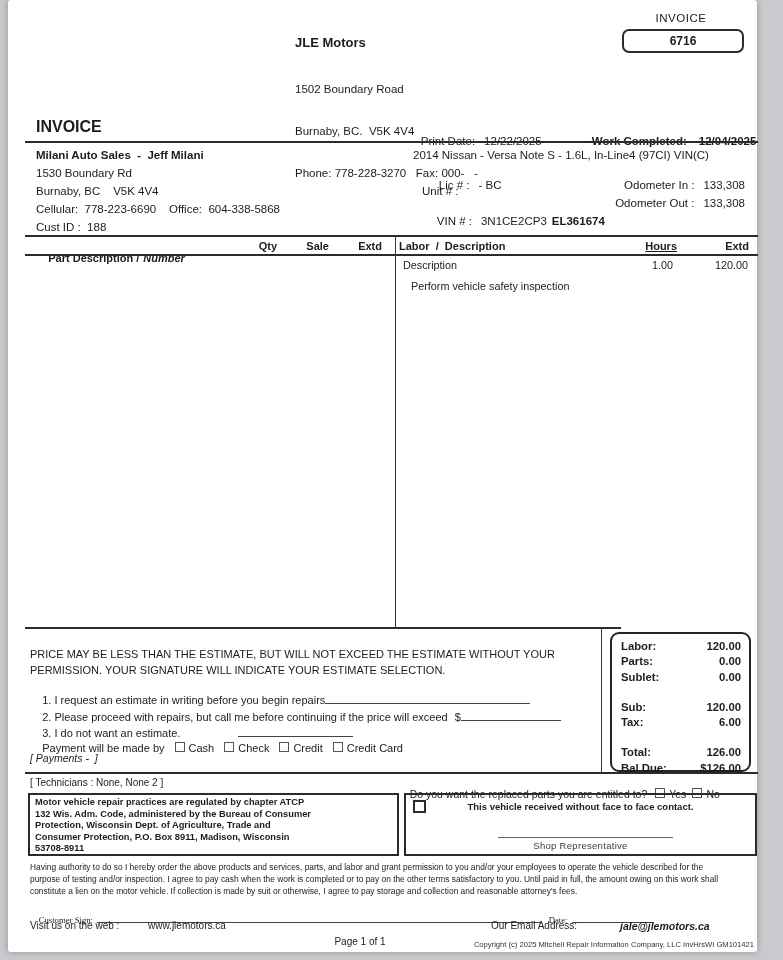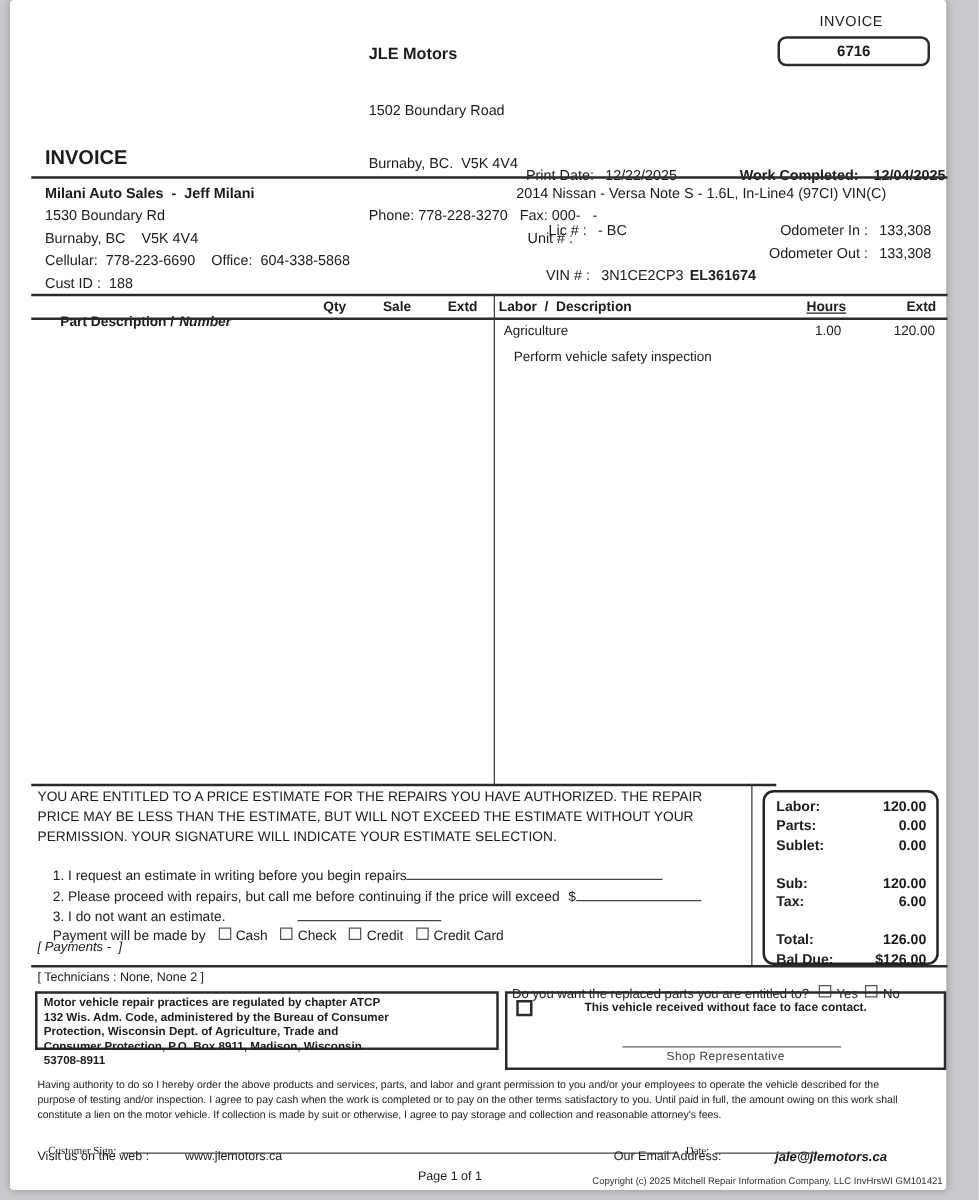--- a/index.html
+++ b/index.html
@@ -43,21 +43,21 @@
   .est{font-size:11px;}
   .blank{display:inline-block;border-bottom:1px solid #444;height:11px;vertical-align:baseline;}
   .cb{display:inline-block;width:8px;height:8px;border:1.2px solid #555;margin:0 4px 0 10px;}
   .cb:first-of-type{margin-left:16px;}
   
   .tbox{position:absolute;left:602px;top:632px;width:141px;height:140px;border:2px solid #242428;
     border-radius:9px;box-sizing:border-box;padding:5px 8px 4px 9px;}
   .trow{display:flex;justify-content:space-between;font-size:11.3px;font-weight:bold;height:15.4px;line-height:15.4px;gap:15px;}
   .tspace{height:14.6px;}
   
-  .regbox{position:absolute;left:20px;top:793px;width:371px;height:47px;border:2px solid #2b2b2d;
+  .regbox{position:absolute;left:20px;top:793px;width:371px;height:63px;border:2px solid #2b2b2d;
     box-sizing:border-box;padding:2px 0 0 5px;}
   .regbox div{font-size:9.3px;font-weight:bold;line-height:11.6px;white-space:pre;}
   .contactbox{position:absolute;left:396px;top:793px;width:353px;height:63px;border:2px solid #2b2b2d;box-sizing:border-box;}
   .bigcb{position:absolute;left:7px;top:5px;width:13px;height:13px;border:2px solid #2b2b2d;box-sizing:border-box;}
   .contact-title{position:absolute;left:0;top:6px;width:100%;text-align:center;font-size:9.5px;font-weight:bold;}
   .repline{position:absolute;left:92px;top:42px;width:175px;border-top:1px solid #666;}
   .replabel{position:absolute;left:0;top:45px;width:100%;text-align:center;font-size:9.5px;color:#3a3a3c;letter-spacing:.3px;}
   .legal{font-size:8.4px;color:#222;}
   .small{font-size:8.7px;font-family:Liberation Serif, serif;}
   .foot{font-size:10px;}
@@ -113,29 +113,28 @@
   </div>
   <div class="abs th right" style="left:219px;top:240px;width:50px;">Qty</div>
   <div class="abs th right" style="left:271px;top:240px;width:50px;">Sale</div>
   <div class="abs th right" style="left:324px;top:240px;width:50px;">Extd</div>
   <div class="abs th" style="left:391px;top:240px;">Labor  /  Description</div>
   <div class="abs th right" style="left:619px;top:240px;width:50px;text-decoration:underline;">Hours</div>
   <div class="abs th right" style="left:689px;top:240px;width:52px;">Extd</div>
   <div class="rule" style="left:17px;top:254px;width:733px;height:2px;"></div>
   <div class="vdiv"></div>
 
-  <div class="abs cell" style="left:395px;top:259px;">Agriculture</div>
+  <div class="abs cell" style="left:395px;top:259px;">Description</div>
   <div class="abs cell right" style="left:605px;top:259px;width:60px;">1.00</div>
   <div class="abs cell right" style="left:682px;top:259px;width:58px;">120.00</div>
   <div class="abs cell" style="left:403px;top:280px;">Perform vehicle safety inspection</div>
 
   <div class="rule" style="left:17px;top:627px;width:596px;height:2px;"></div>
   <div class="vdiv2"></div>
 
-  <div class="abs est" style="left:22px;top:632px;">YOU ARE ENTITLED TO A PRICE ESTIMATE FOR THE REPAIRS YOU HAVE AUTHORIZED. THE REPAIR</div>
   <div class="abs est" style="left:22px;top:648px;">PRICE MAY BE LESS THAN THE ESTIMATE, BUT WILL NOT EXCEED THE ESTIMATE WITHOUT YOUR</div>
   <div class="abs est" style="left:22px;top:664px;">PERMISSION. YOUR SIGNATURE WILL INDICATE YOUR ESTIMATE SELECTION.</div>
   <div class="abs est" style="left:22px;top:680px;">
     <span>1. I request an estimate in writing before you begin repairs</span><span class="blank" style="width:205px;"></span>
   </div>
   <div class="abs est" style="left:22px;top:697px;">
     <span>2. Please proceed with repairs, but call me before continuing if the price will exceed</span><span style="margin-left:7px;">$</span><span class="blank" style="width:100px;"></span>
   </div>
   <div class="abs est" style="left:22px;top:713px;">
     <span>3. I do not want an estimate.</span><span class="blank" style="width:115px;margin-left:58px;"></span>

